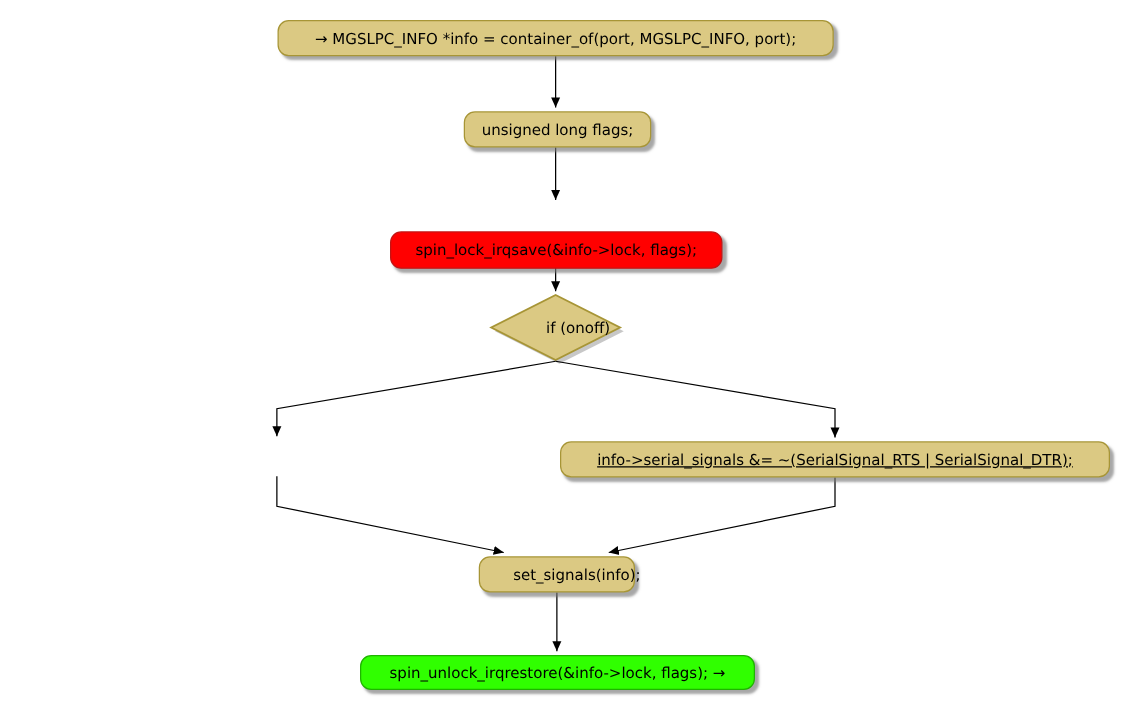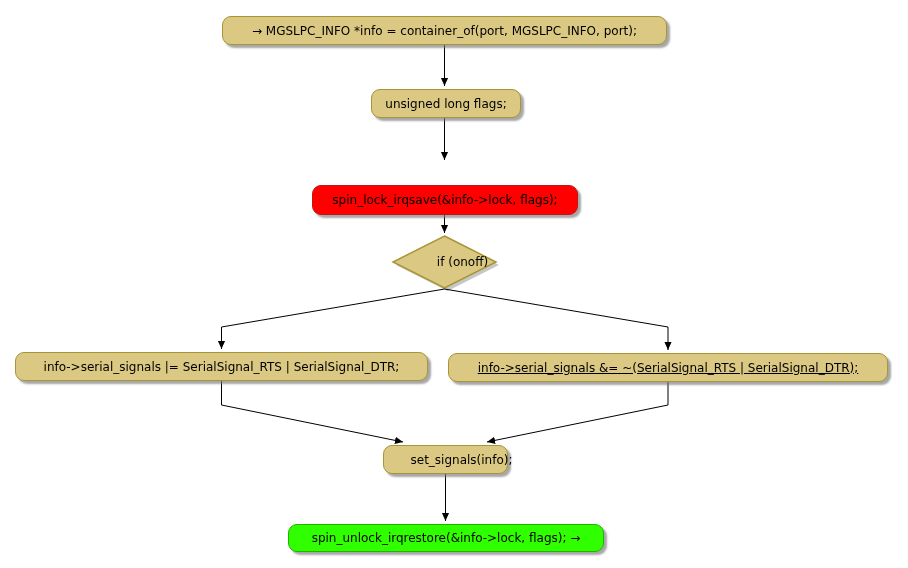--- a/index.html
+++ b/index.html
@@ -72,21 +72,20 @@
   </svg>
 
   <div class="node" style="left:222px;top:16px;width:445px;height:29px;">→ MGSLPC_INFO *info = container_of(port, MGSLPC_INFO, port);</div>
 
   <div class="node" style="left:371px;top:89px;width:150px;height:29px;">unsigned long flags;</div>
 
   <div class="node red" style="left:312px;top:153px;width:266px;height:30px;margin-top:32px;">spin_lock_irqsave(&amp;info-&gt;lock, flags);</div>
 
   <div class="diamond-label" style="left:411px;top:236px;width:103px;height:52px;">if (onoff)</div>
 
-  <div class="node" style="left:15px;top:352px;width:413px;height:29px;">info-&gt;serial_signals |= SerialSignal_RTS | SerialSignal_DTR;</div>
 
   <div class="node" style="left:448px;top:353px;width:440px;height:29px;text-decoration:underline;">info-&gt;serial_signals &amp;= ~(SerialSignal_RTS | SerialSignal_DTR);</div>
 
   <div class="node" style="left:383px;top:445px;width:125px;height:29px;padding-left:32px;">set_signals(info);</div>
 
   <div class="node green" style="left:288px;top:524px;width:316px;height:28px;">spin_unlock_irqrestore(&amp;info-&gt;lock, flags); →</div>
 
 </div>
 
 </body></html>

